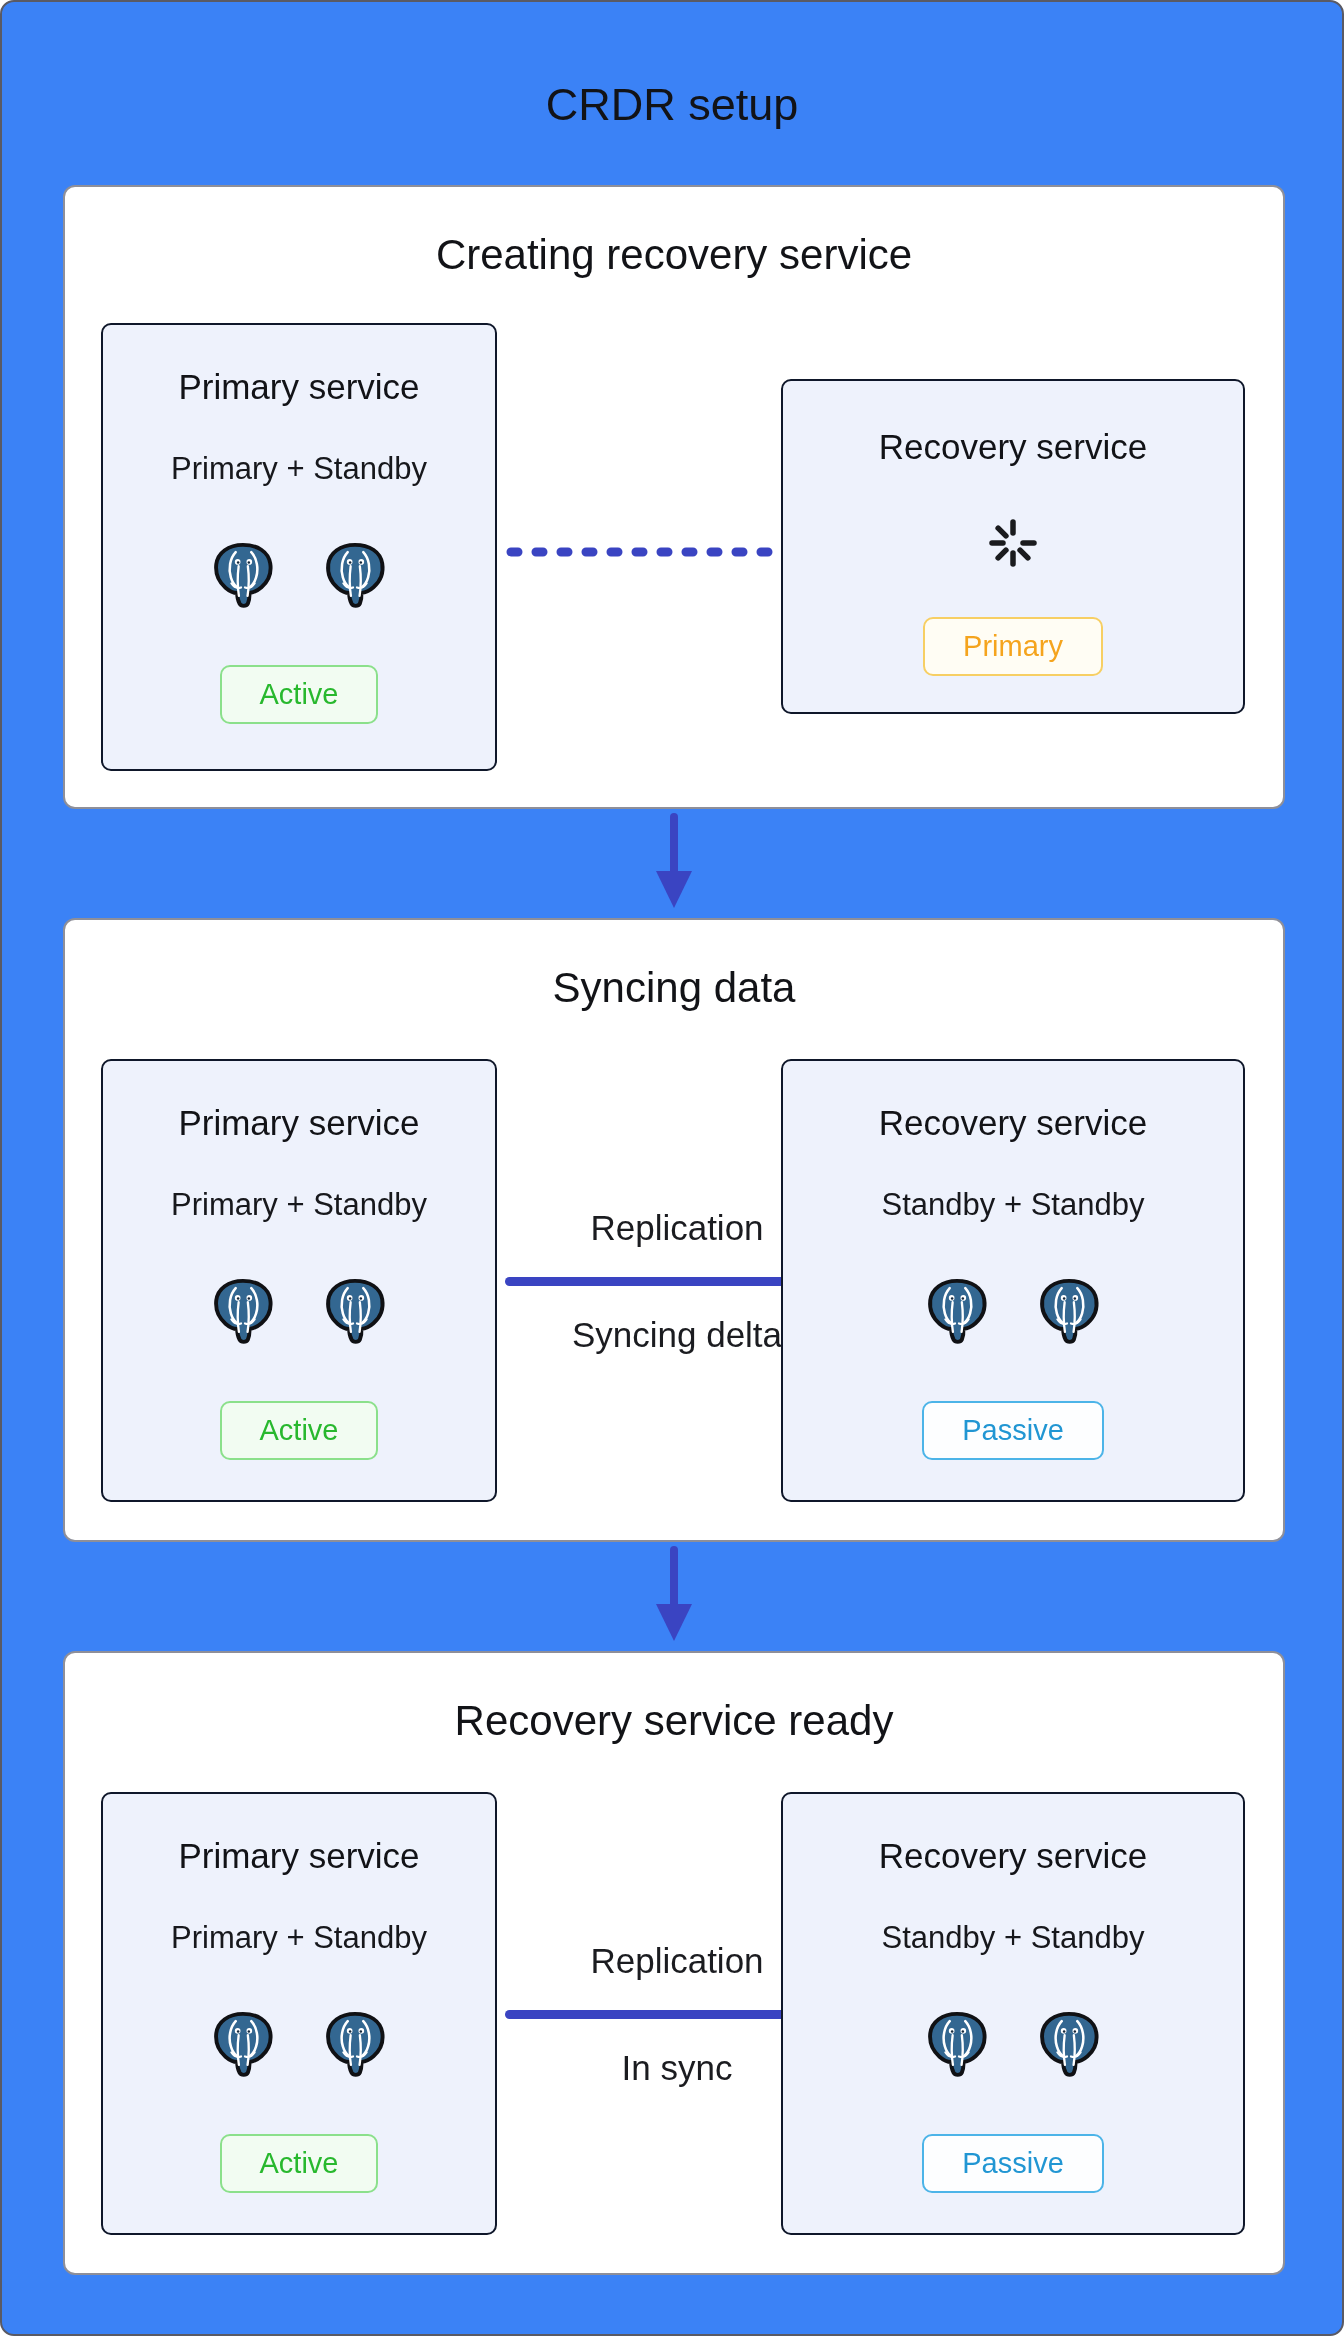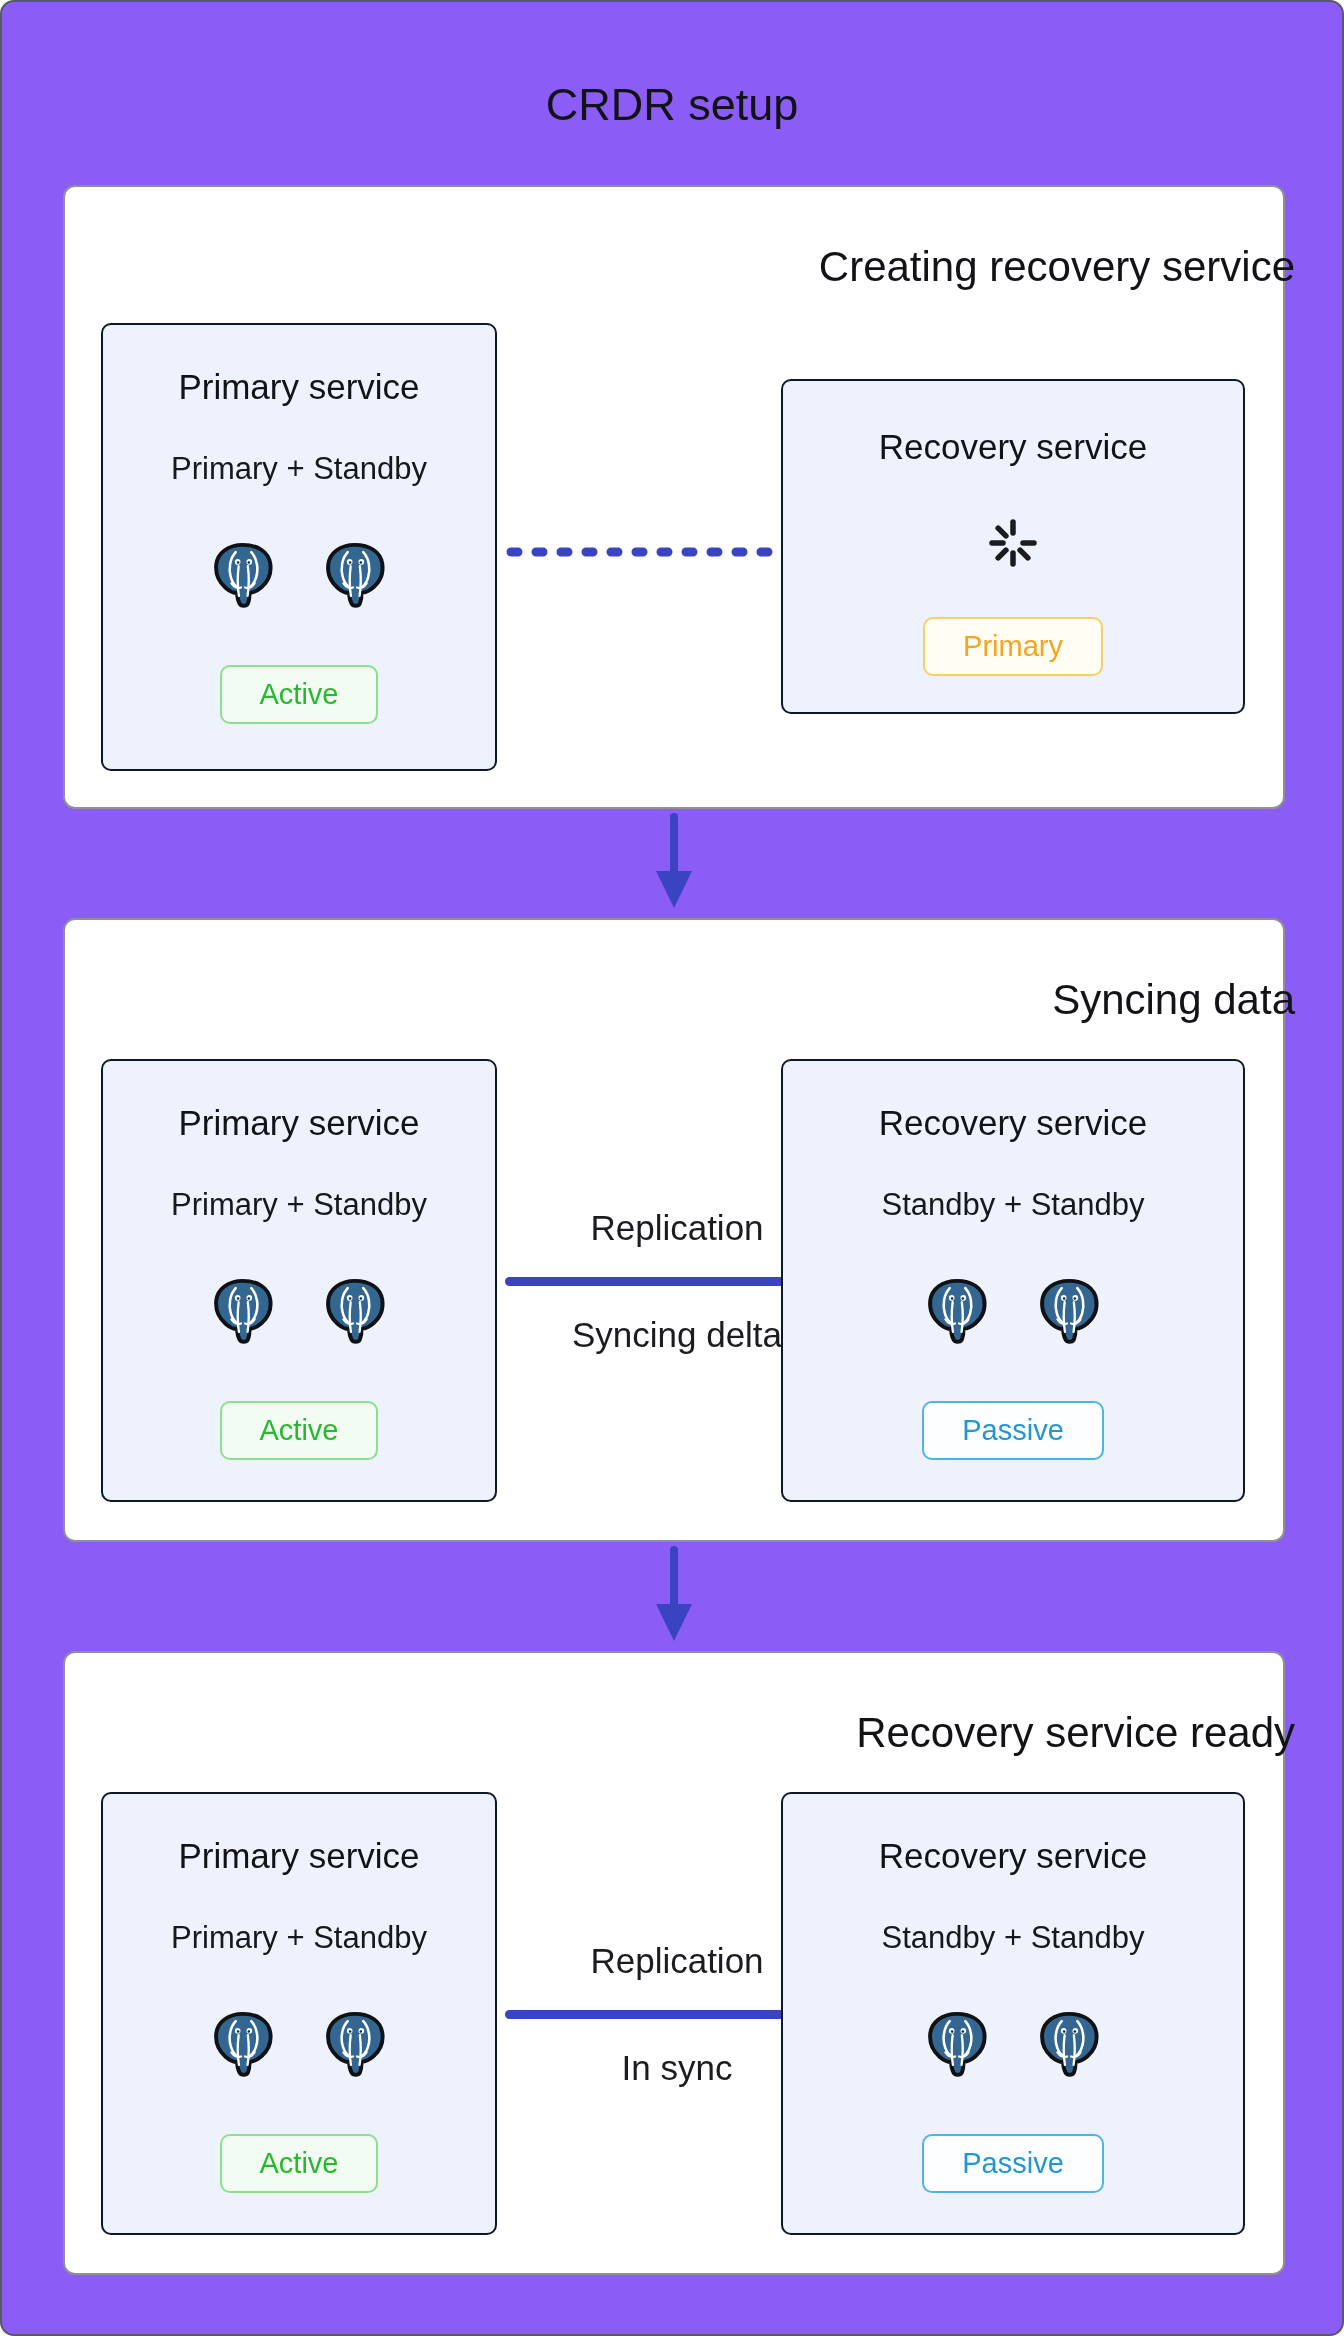--- a/index.html
+++ b/index.html
@@ -4,21 +4,21 @@
 <style>
   html, body { margin:0; padding:0; background:#ffffff; }
   body {
     width:1344px; height:2336px; position:relative;
     font-family:"Liberation Sans", sans-serif;
     color:#17181c;
     -webkit-font-smoothing:antialiased;
   }
   .frame {
     position:absolute; inset:0;
-    background:#8b5cf6;
+    background:#3b82f6;
     border:2px solid #5a5a64;
     border-radius:14px;
     box-sizing:border-box;
     overflow:hidden;
   }
   .page-title {
     position:absolute; top:77px; left:0; width:100%;
     text-align:center; font-size:45px; font-weight:400;
     color:#121317; margin:0;
   }
@@ -27,22 +27,22 @@
     background:#ffffff;
     border:2.5px solid #8e8f99;
     border-radius:12px;
     box-sizing:border-box;
   }
   #panel-1 { top:183px; }
   #panel-2 { top:916px;padding-left:8px; }
   #panel-3 { top:1649px; }
   .stage-title {
     position:absolute; top:44px; left:0; width:100%;
-    text-align:right; font-size:42px; font-weight:400;
-    color:#121317; margin:12px;
+    text-align:center; font-size:42px; font-weight:400;
+    color:#121317; margin:0;
   }
   .card {
     position:absolute;
     background:#eef2fc;
     border:2px solid #0f172a;
     border-radius:10px;
     box-sizing:border-box;
     display:flex; flex-direction:column; align-items:center;
   }
   .card.left  { left:36px;  top:139px; width:396px; height:443px; }

